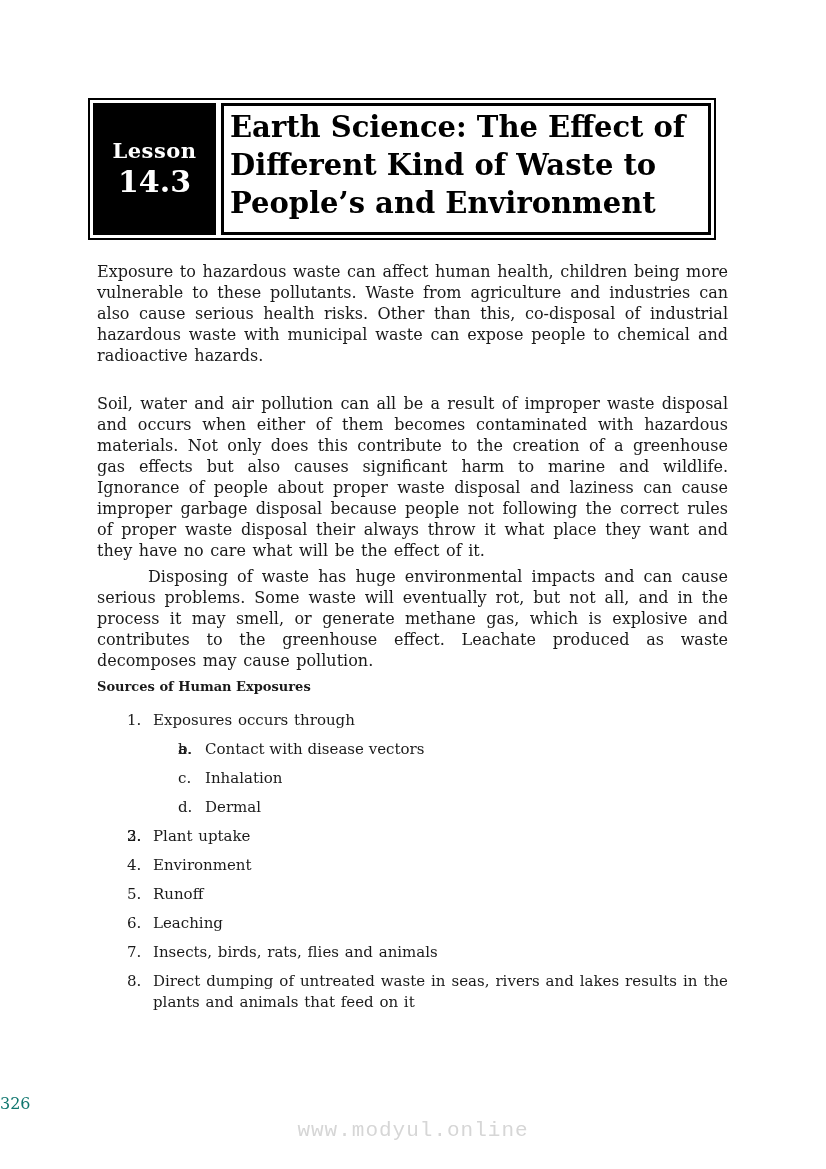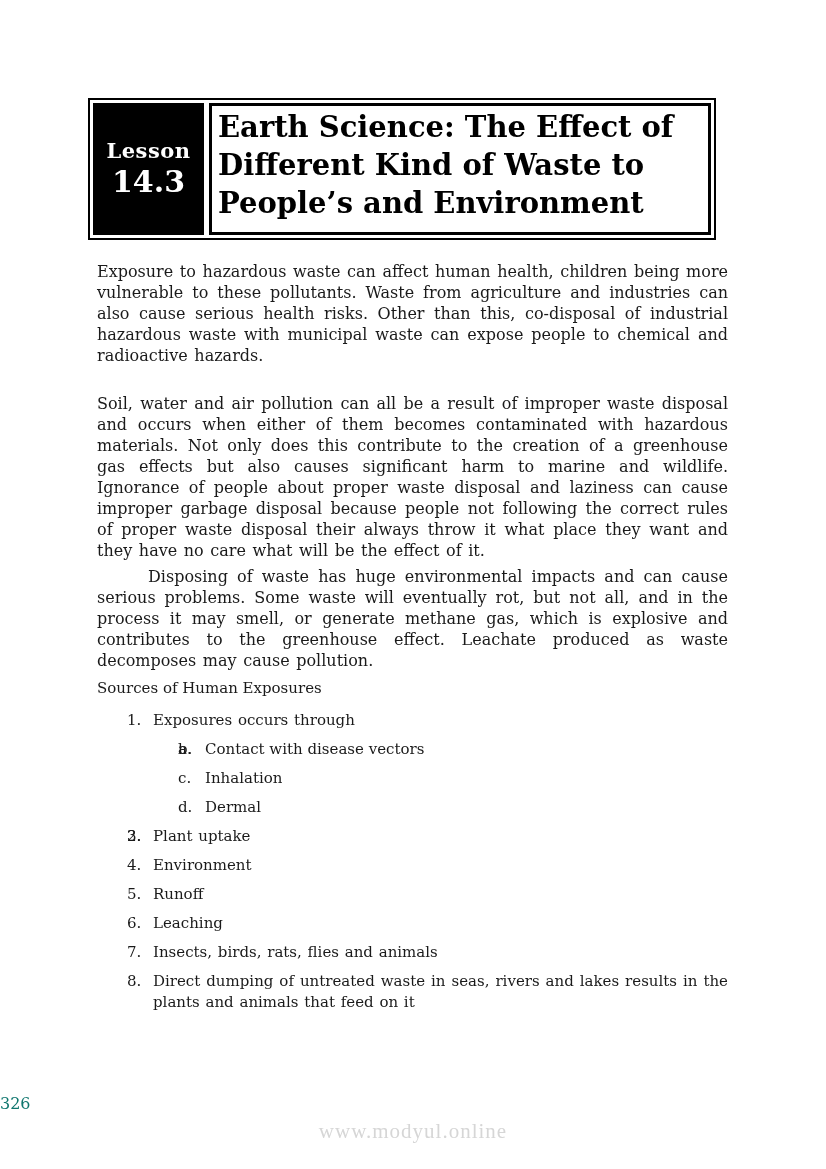--- a/index.html
+++ b/index.html
@@ -21,21 +21,21 @@
     left: 88px;
     top: 98px;
     width: 628px;
     border: 2px solid #000;
     padding: 3px;
     display: flex;
     gap: 5px;
     background: #ffffff;
   }
   .lesson-cell {
-    width: 111px;
+    width: 123px;
     background: #000000;
     color: #ffffff;
     display: flex;
     flex-direction: column;
     align-items: center;
     justify-content: center;
     text-align: center;
     padding: 4px 2px;
   }
   .lesson-label {
@@ -75,22 +75,22 @@
   }
   #p1 { top: 261px; }
   #p2 { top: 393px; }
   #p3 { top: 566px; text-indent: 51px; }
 
   
   .section-heading {
     position: absolute;
     left: 97px;
     top: 679px;
-    font-size: 15px;
-    font-weight: normal;
+    font-size: 13px;
+    font-weight: bold;
   }
   .list {
     position: absolute;
     left: 97px;
     top: 702px;
     width: 631px;
     font-size: 15px;
     line-height: 21px;
   }
   .li {
@@ -126,21 +126,21 @@
     text-align: left;
     font-size: 16px;
     color: #0f766e;
   }
   .watermark {
     position: absolute;
     left: 0;
     right: 0;
     top: 1119px;
     text-align: center;
-    font-family: Liberation Serif, serif;
+    font-family: Liberation Mono, monospace;
     font-size: 21px;
     letter-spacing: 1px;
     color: #d6d6d6;
   }
 </style>
 </head>
 <body>
 
 <div class="page">
 

